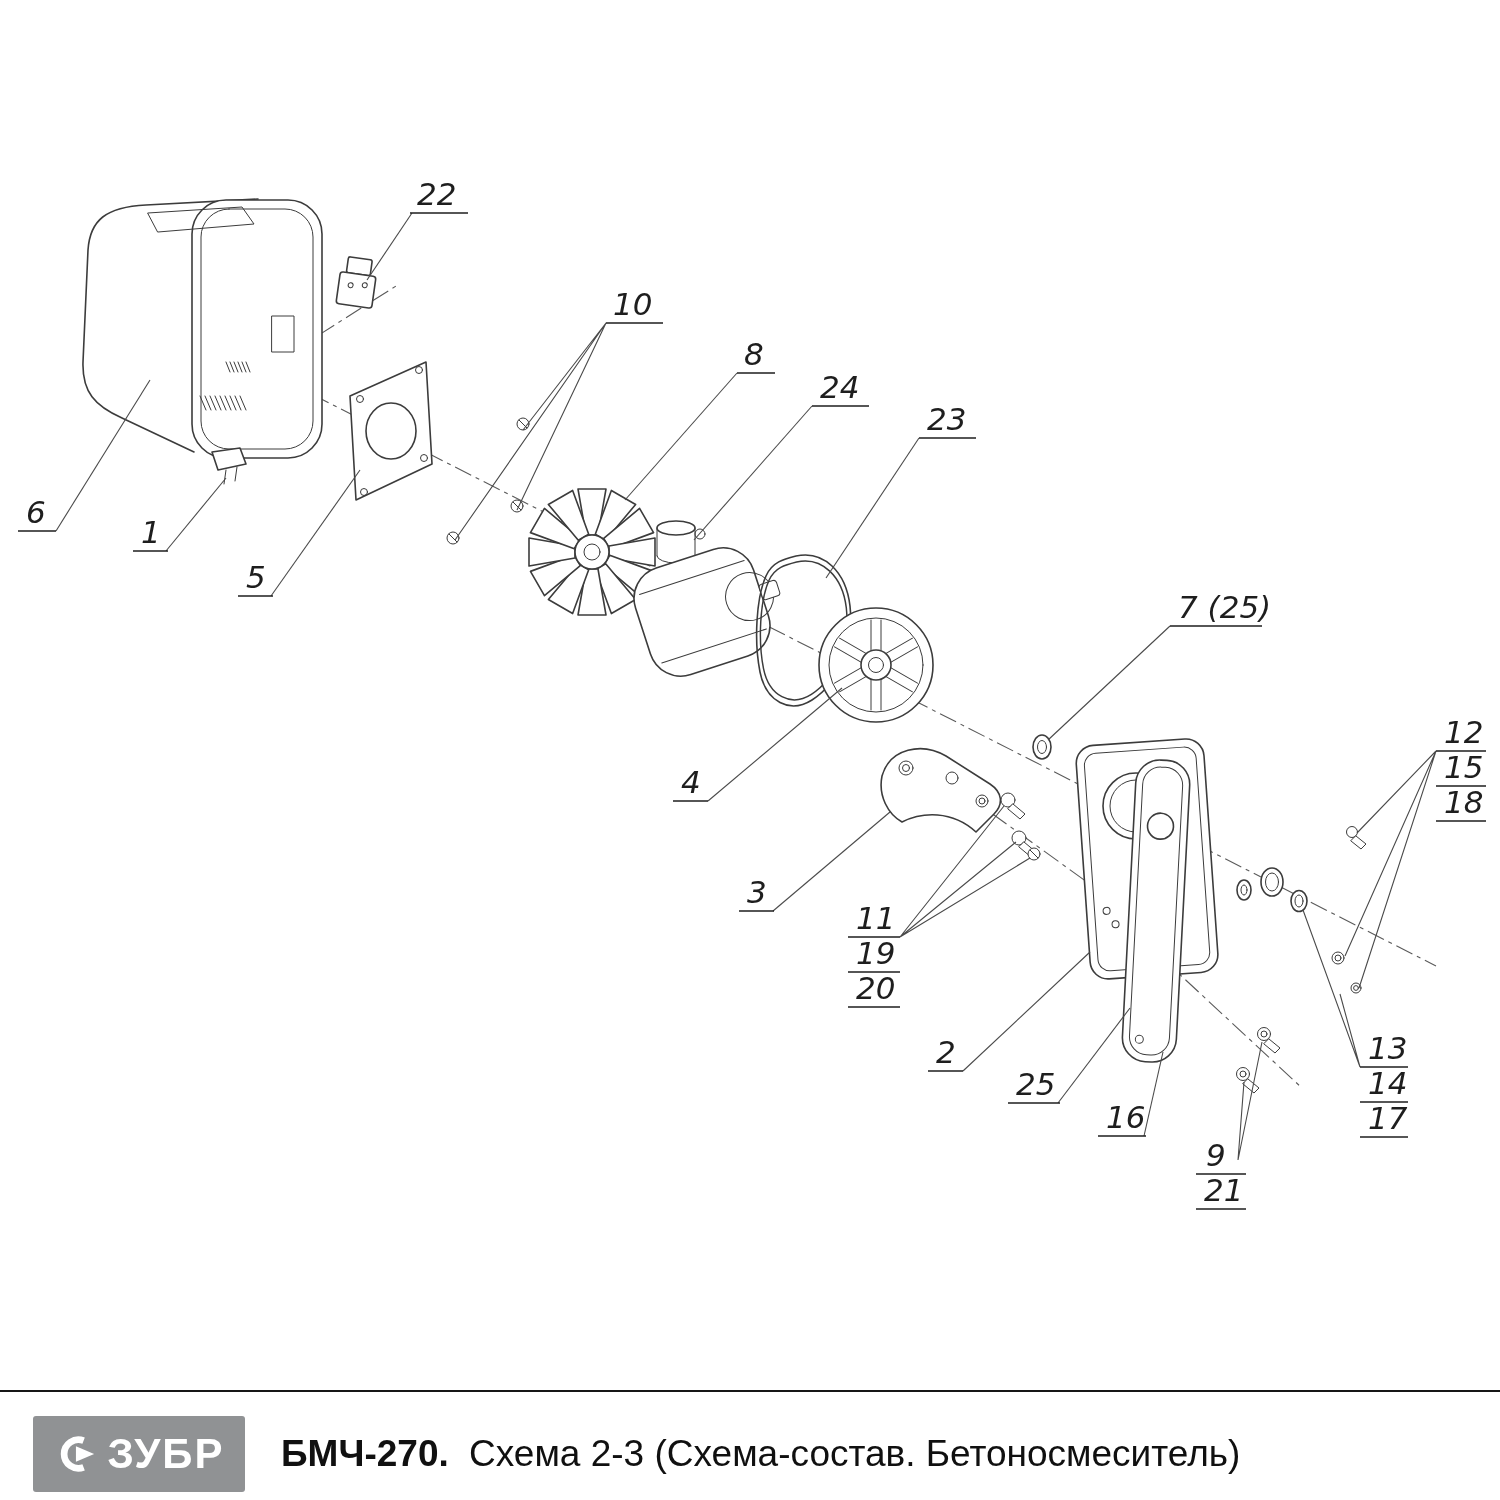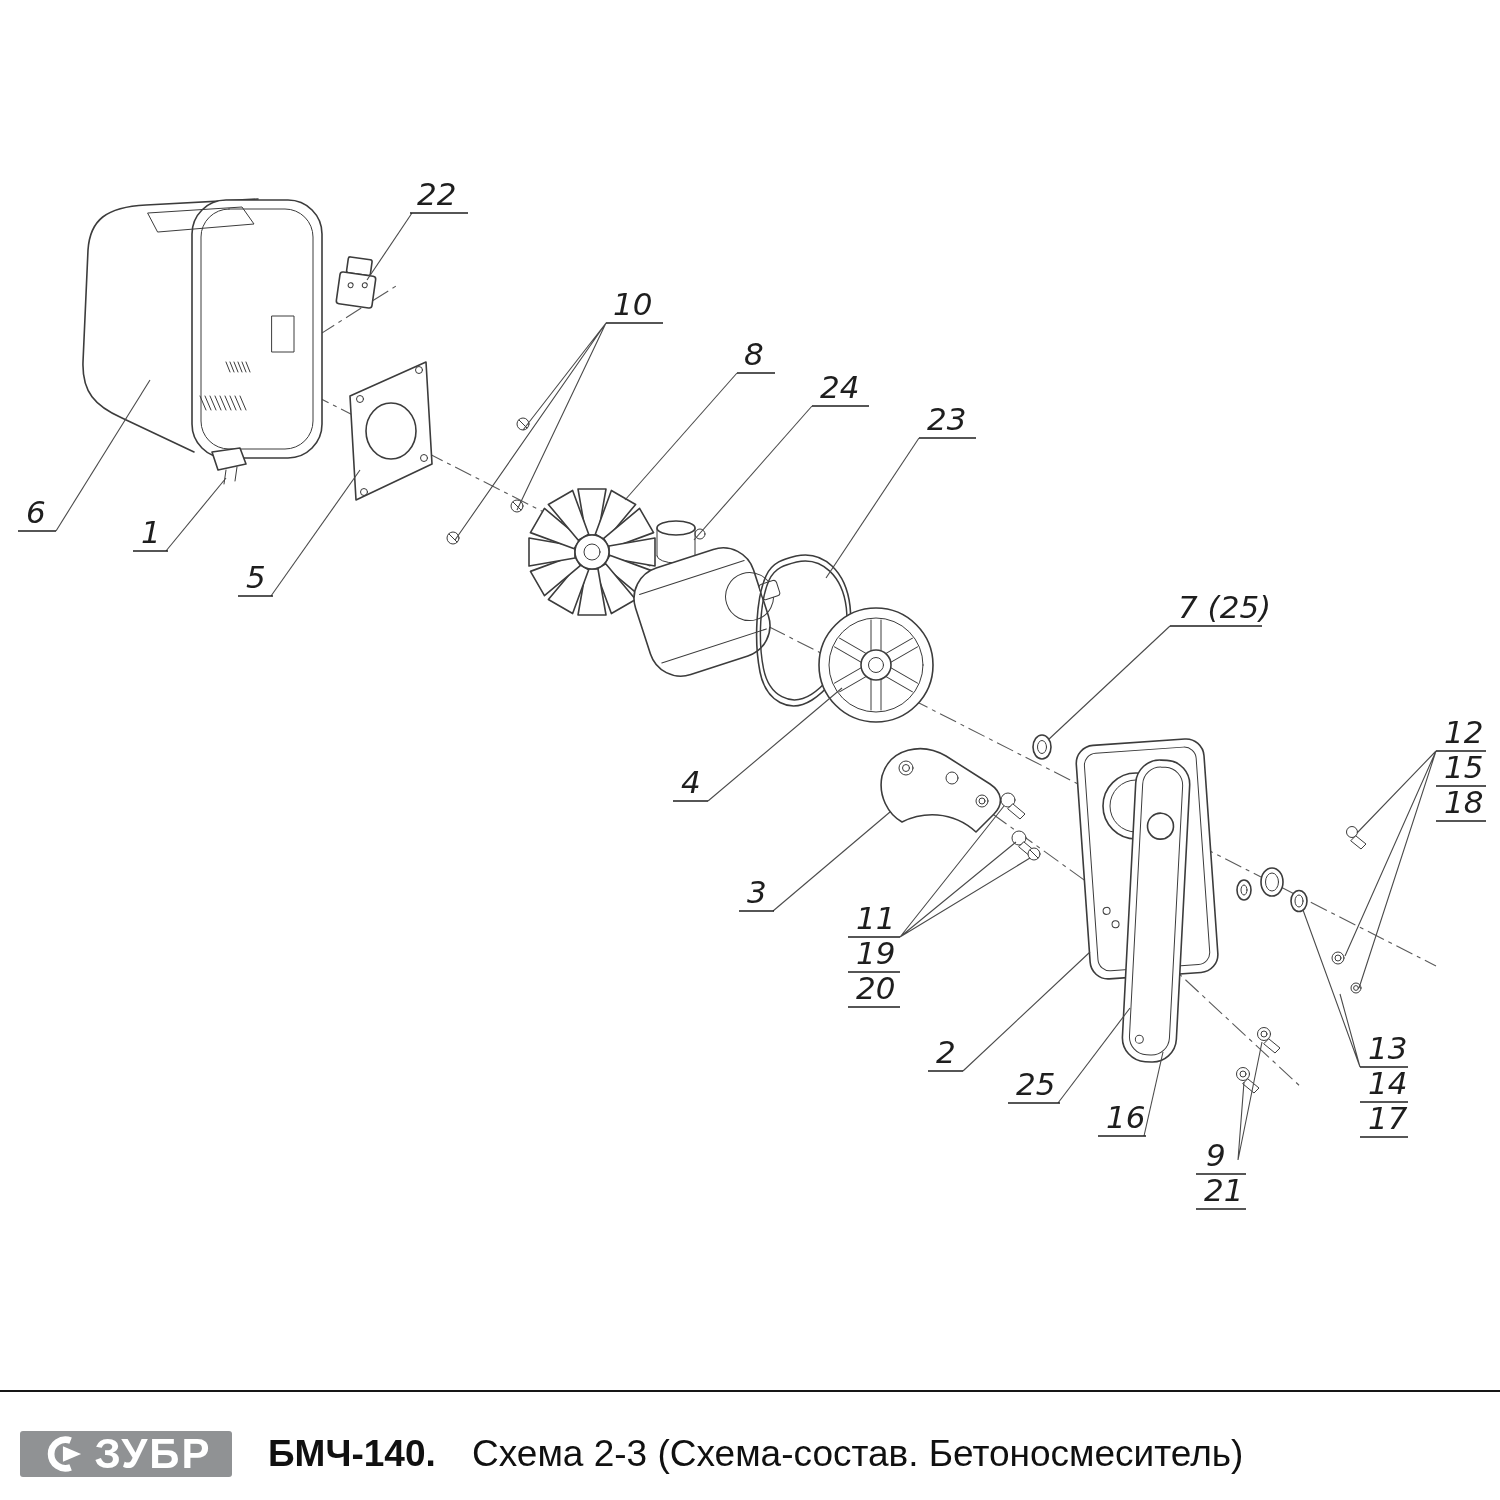--- a/index.html
+++ b/index.html
@@ -13,27 +13,27 @@
   .thin{stroke-width:1;}
   .leader{stroke:#4a4a4a;stroke-width:1.1;fill:none;}
   .axis{stroke:#5a5a5a;stroke-width:1.1;fill:none;stroke-dasharray:18 5 4 5;}
   .ul{stroke:#1e1e1e;stroke-width:1.6;}
   text.callout{font:italic 31px "DejaVu Sans",sans-serif;fill:#1e1e1e;}
 
   
   .rule{position:absolute;left:0;top:1390px;width:1500px;height:2px;background:#161616;}
   .footer-row{position:absolute;left:0;top:1414px;width:1500px;height:80px;
               display:flex;align-items:center;}
-  .brand-logo{margin-left:20px;width:212px;height:46px;background:#909294;border-radius:3px;
+  .brand-logo{margin-left:33px;width:212px;height:76px;background:#909294;border-radius:3px;
               display:flex;align-items:center;justify-content:center;gap:10px;}
   .brand-logo span{color:#fff;font-weight:bold;font-size:42px;letter-spacing:2px;
                    font-family:"Liberation Sans",sans-serif;}
   .caption{margin-left:36px;font-size:37px;color:#101010;white-space:nowrap;}
   .caption .model{font-weight:bold;}
-  .caption .subtitle{font-weight:normal;margin-left:26px;}
+  .caption .subtitle{font-weight:normal;margin-left:10px;}
 </style>
 </head>
 <body>
 
 <div class="stage">
 
 <svg class="diagram" width="1500" height="1500" viewBox="0 0 1500 1500">
 
   <g>
     <path class="axis" d="M 284 380 L 1436 966"></path>
@@ -293,18 +293,18 @@
 <div class="rule"></div>
 <div class="footer-row">
   <div class="brand-logo">
     <svg width="44" height="44" viewBox="0 0 46 46">
       <path d="M 32 9 A 15 15 0 1 0 32 37" fill="none" stroke="#fff" stroke-width="7"></path>
       <path d="M 24 15 L 43 23 L 24 31 Z" fill="#fff"></path>
     </svg>
     <span>ЗУБР</span>
   </div>
   <div class="caption">
-    <span class="model">БМЧ-140.</span>
+    <span class="model">БМЧ-270.</span>
     <span class="subtitle">Схема 2-3 (Схема-состав. Бетоносмеситель)</span>
   </div>
 </div>
 
 </div>
 
 </body></html>

